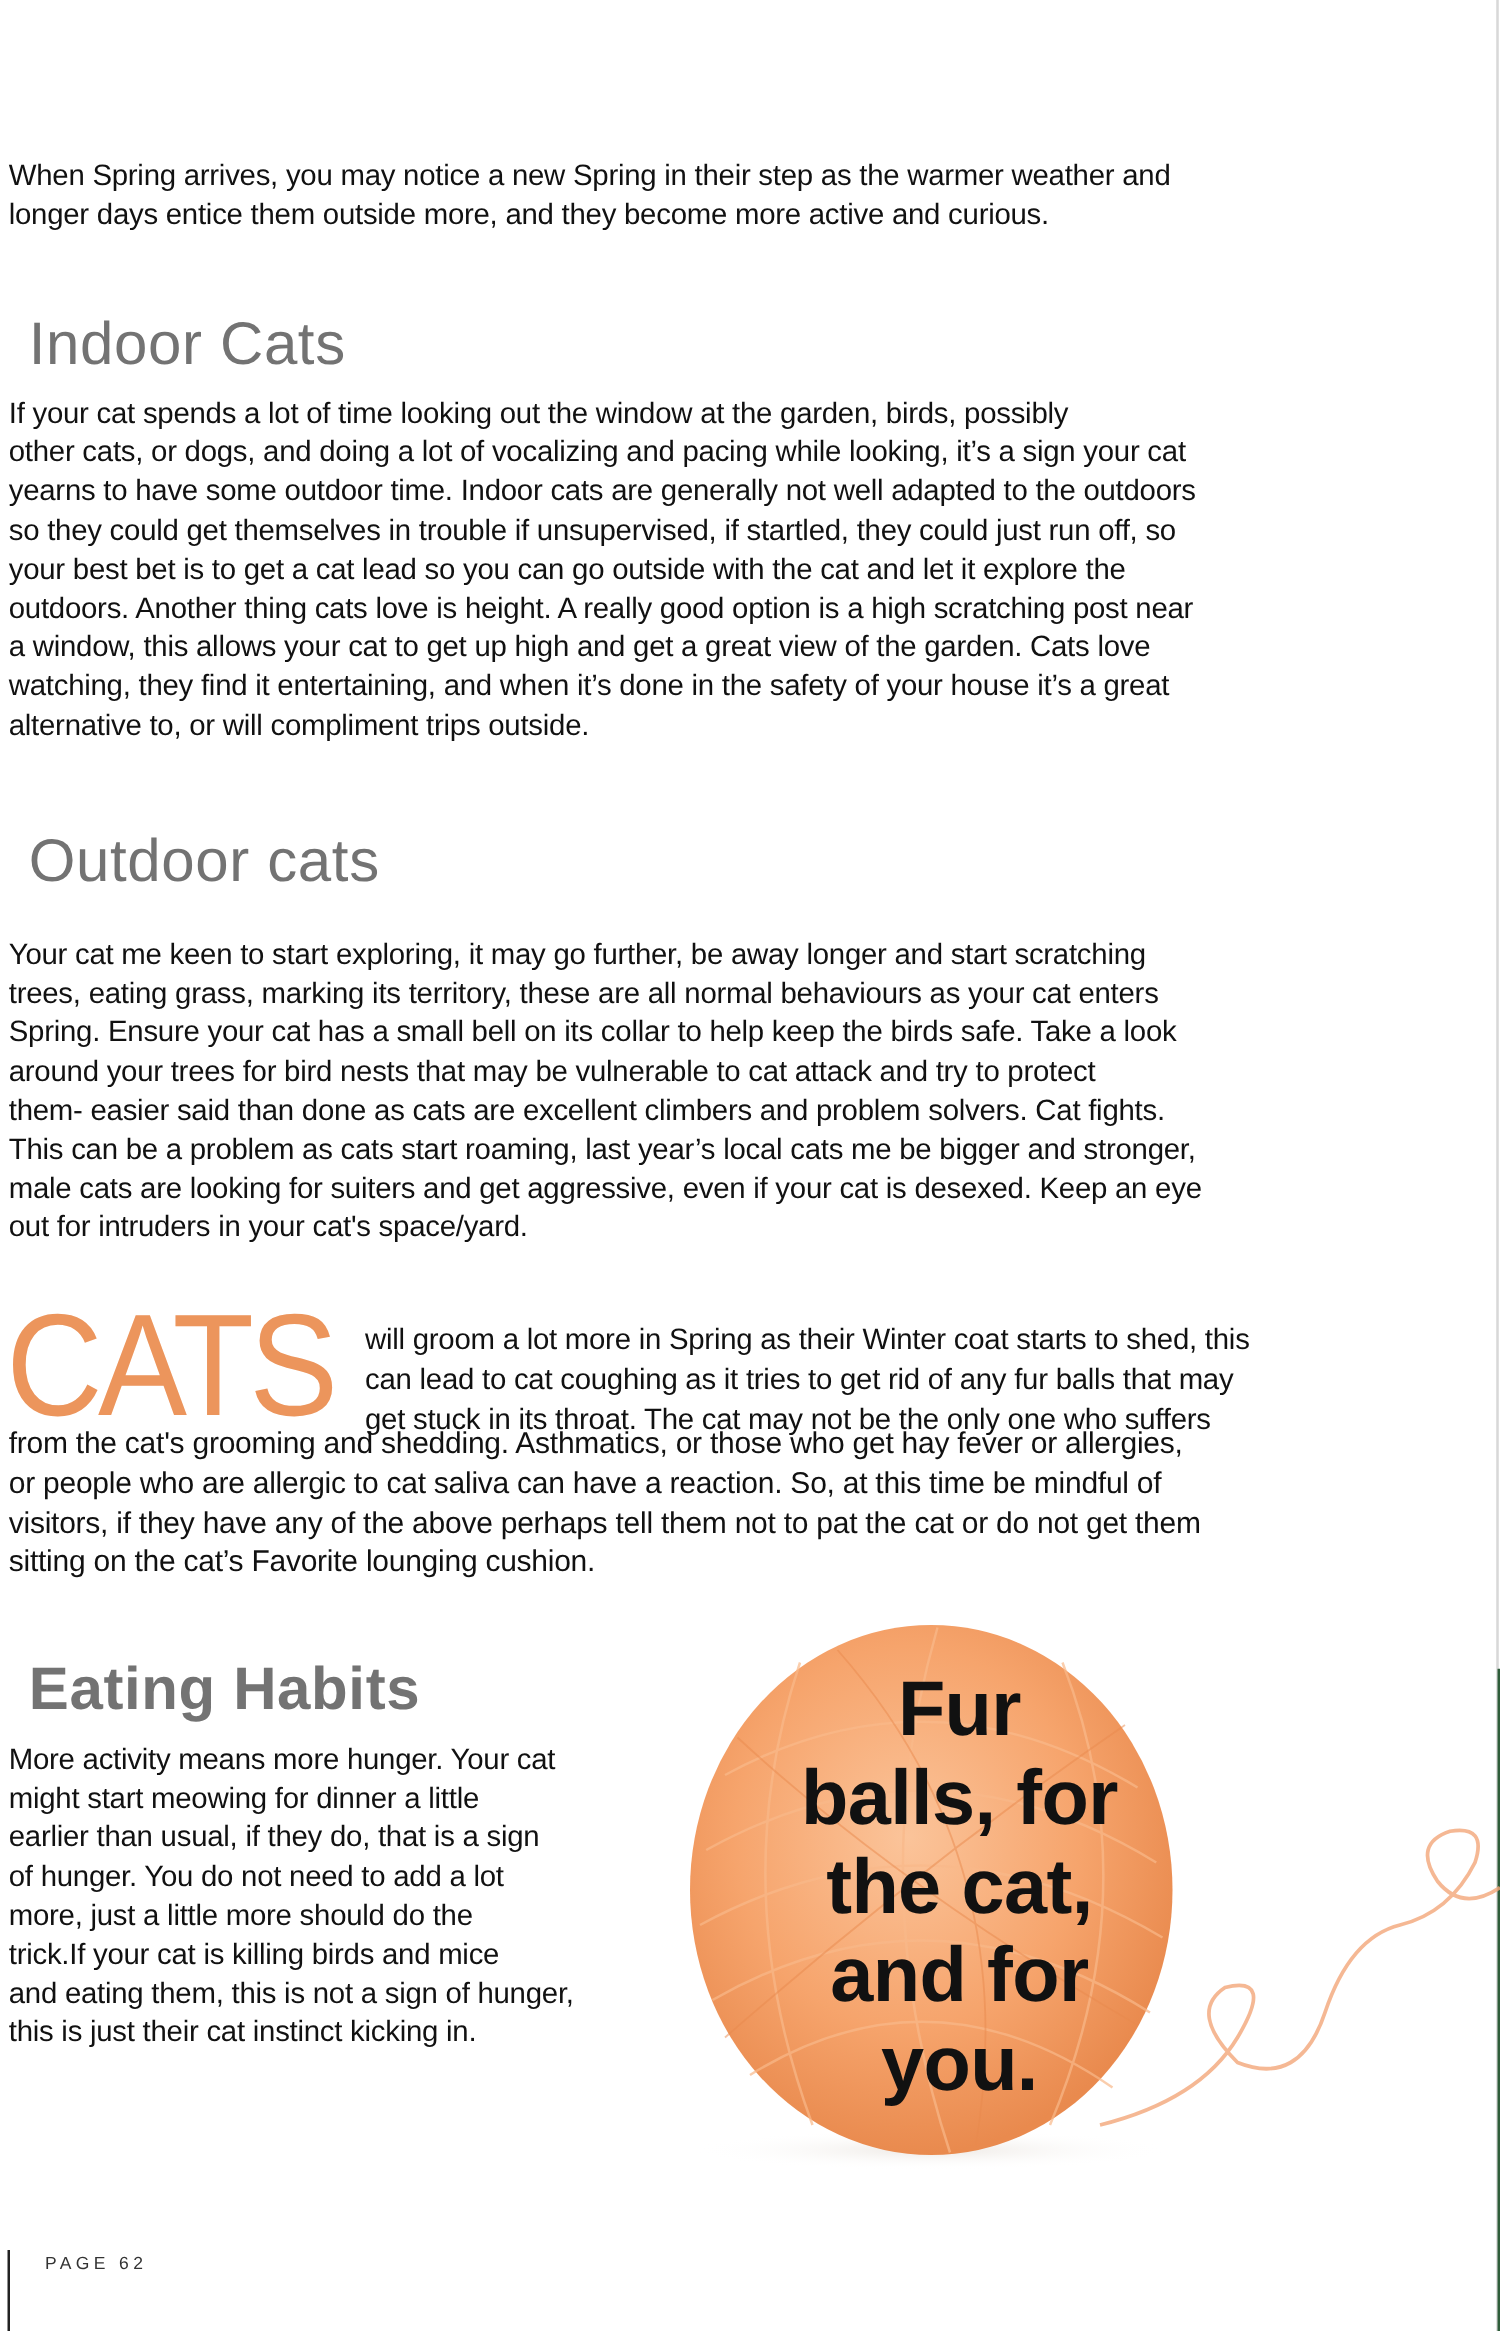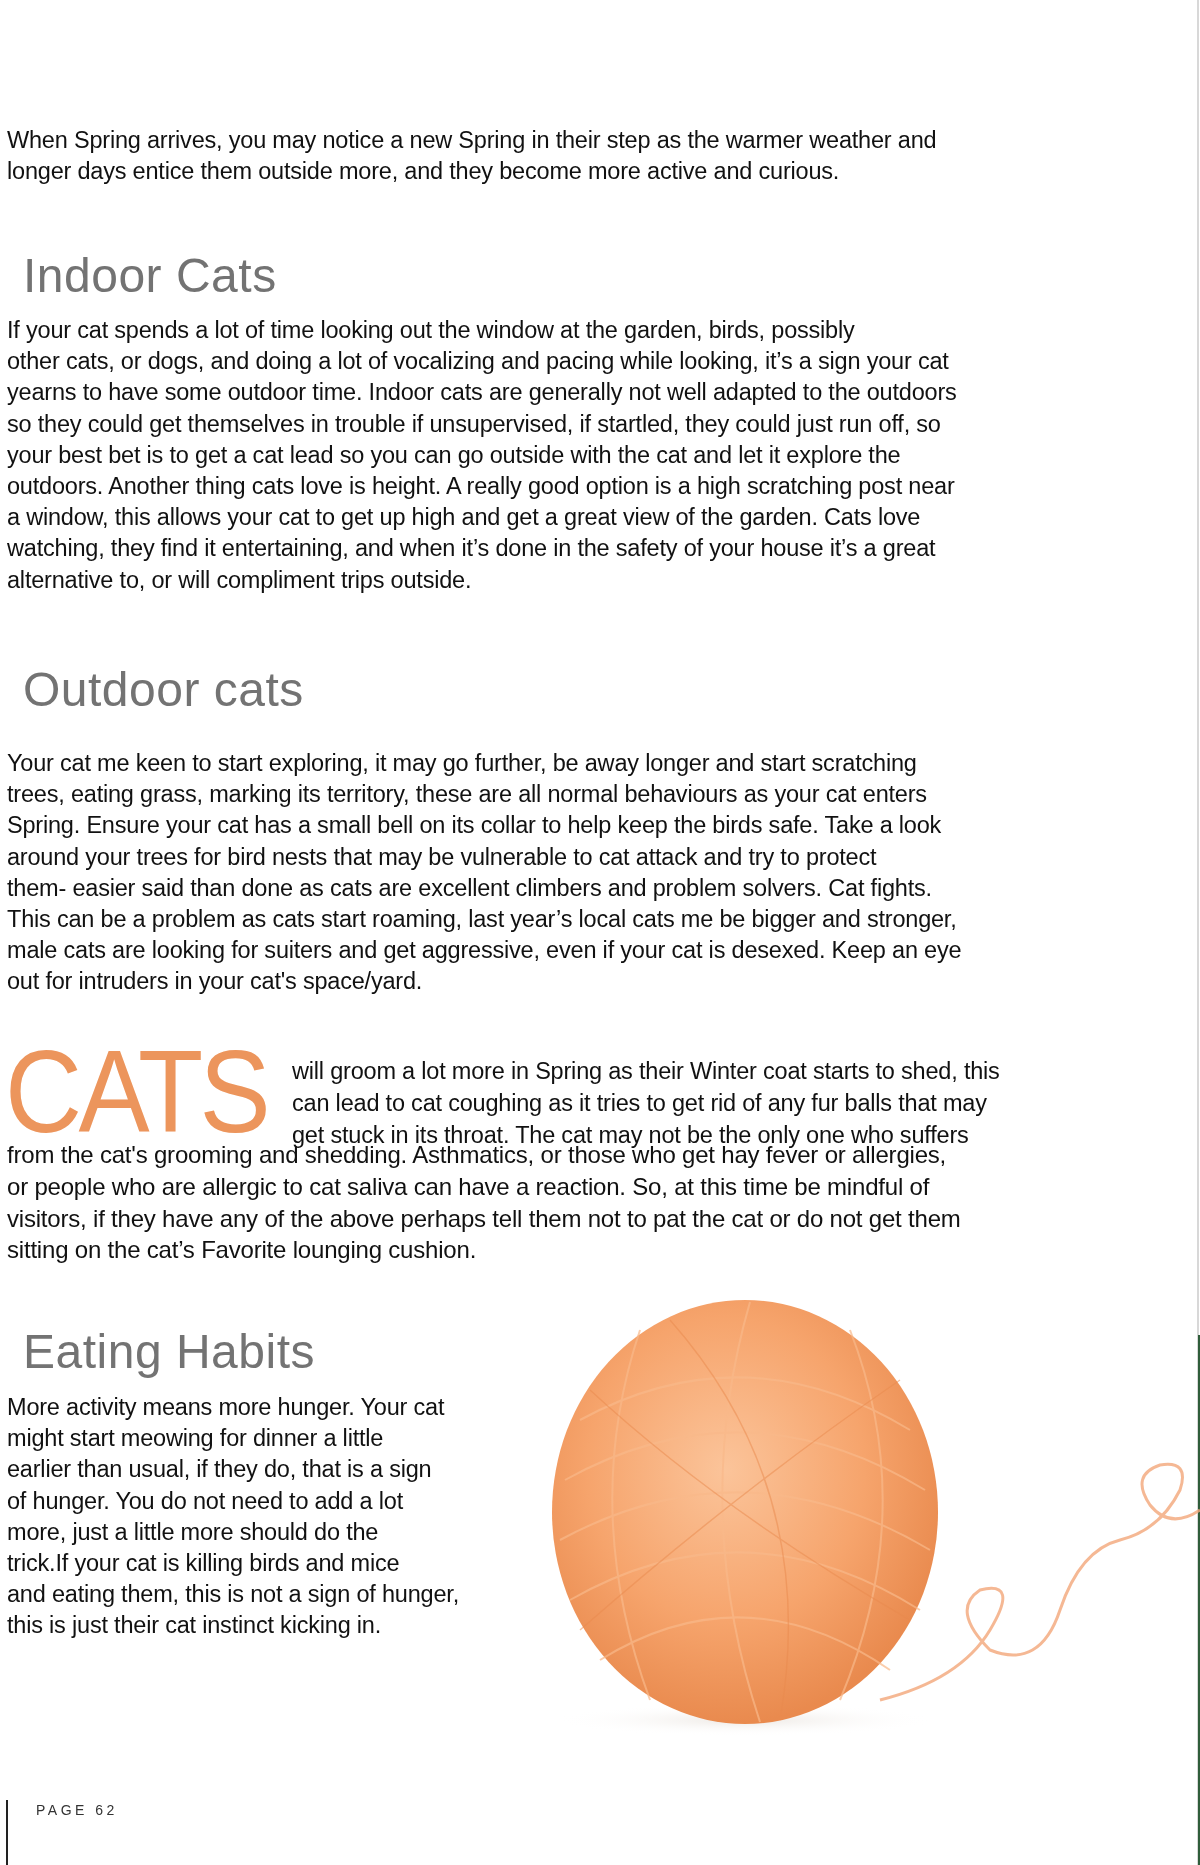--- a/index.html
+++ b/index.html
@@ -39,21 +39,21 @@
     letter-spacing: -4px; transform: scaleX(0.92); transform-origin: left top;
   }
   .dropcap-lines {
     position: absolute; left: 273px; top: 4px; margin: 12px;
     font-size: 23.5px; line-height: 31.8px; letter-spacing: -0.2px; white-space: pre-line;
   }
   .dropcap-rest {
     position: absolute; left: 0; top: 99px; margin: 0;
     font-size: 24px; line-height: 31.8px; letter-spacing: -0.2px; white-space: pre-line;
   }
-  #h-eating { top: 1308px; }
+  #h-eating { top: 1308px; font-weight: bold; }
   #p-eating { top: 1392px; width: 520px; }
   .yarn-wrap {
     position: absolute; left: 520px; top: 1290px; width: 680px; height: 450px;
   }
   .yarn-wrap svg { position: absolute; left: 0; top: 0; }
   .yarn-caption {
     position: absolute; left: 60px; top: 42px; width: 375px; margin: 0;
     text-align: center; font-weight: bold; font-size: 62px; line-height: 71px;
     color: #111111; white-space: pre-line; letter-spacing: -0.5px;
   }
@@ -142,16 +142,21 @@
       <path d="M330 40 Q400 220 320 410"></path>
       <path d="M230 12 Q170 220 240 432"></path>
     </g>
     <g fill="none" stroke="#e98a4e" stroke-width="1.5" opacity="0.5">
       <path d="M70 100 Q200 220 390 330"></path>
       <path d="M60 340 Q220 200 380 90"></path>
       <path d="M150 30 Q300 200 260 430"></path>
     </g>
     <path d="M360 410 Q440 390 470 340 Q500 290 460 300 Q430 320 470 360 Q520 380 540 320 Q560 260 600 250 Q640 240 660 200 Q670 170 640 175 Q610 185 630 215 Q650 240 680 220" fill="none" stroke="#f2a679" stroke-width="3" opacity="0.8"></path>
   </svg>
+  <p class="yarn-caption">Fur
+balls, for
+the cat,
+and for
+you.</p>
 </div>
 
 <div class="footer-bar"></div>
 <span class="footer-label">PAGE 62</span>
 
 </body></html>

